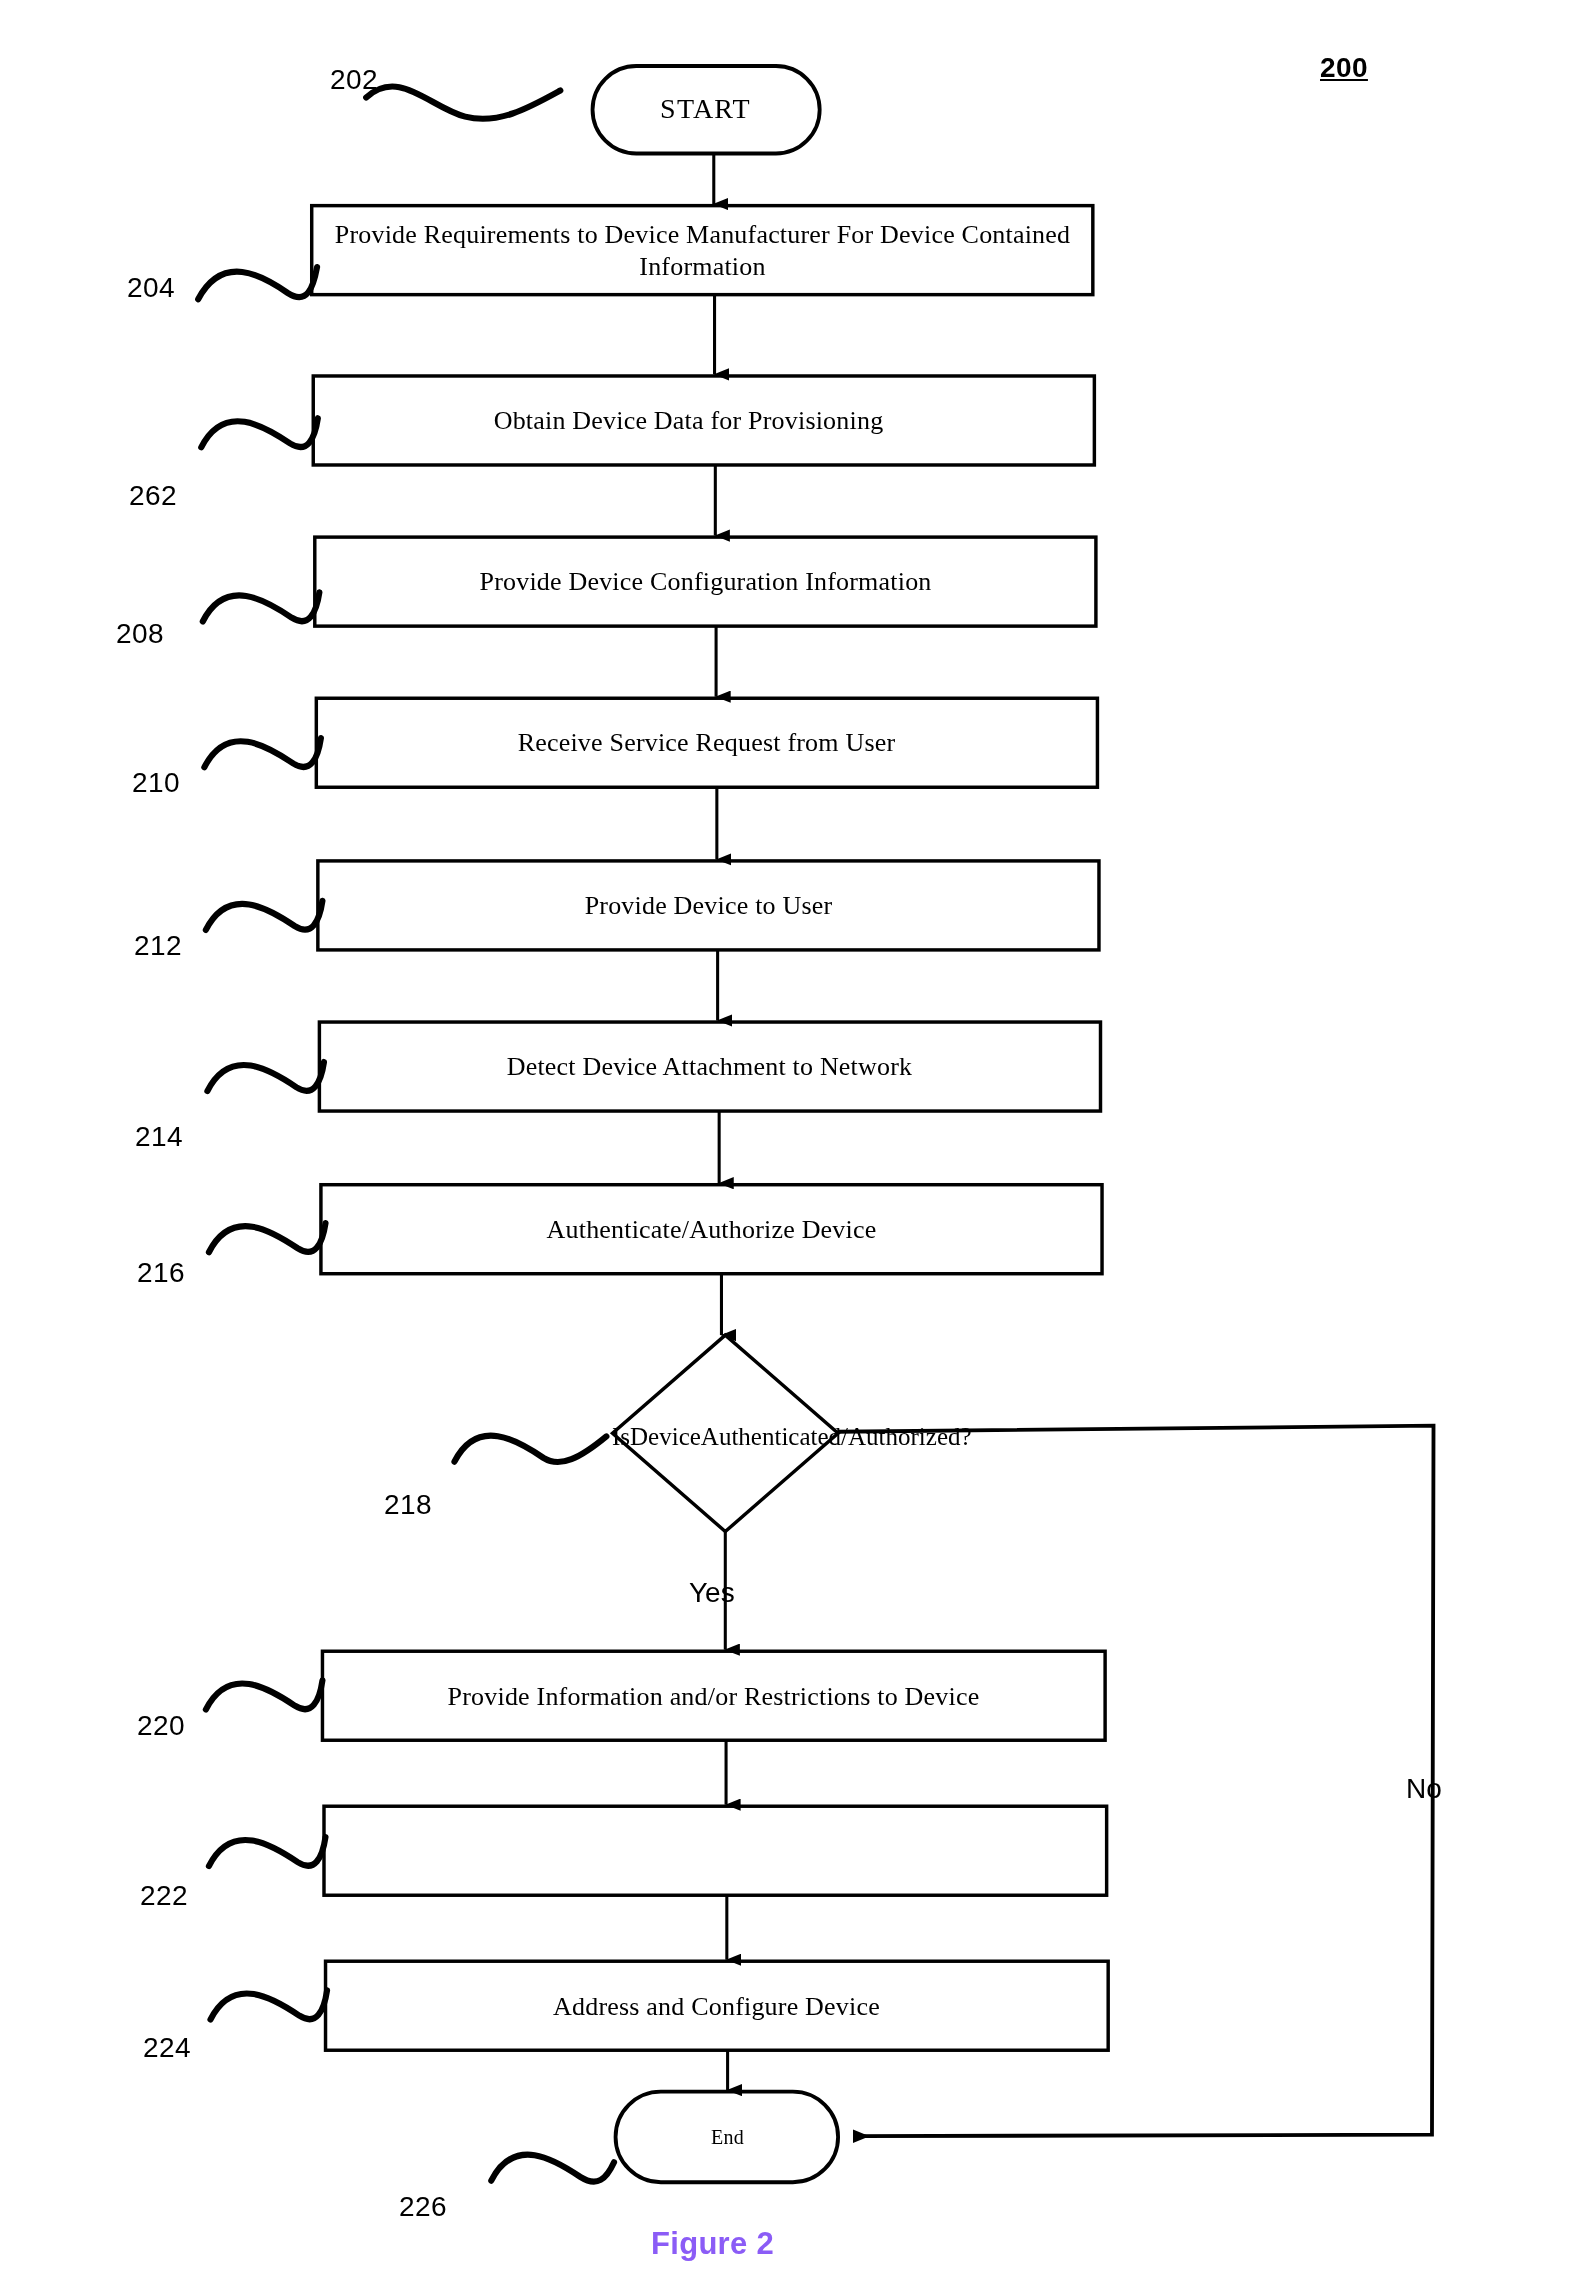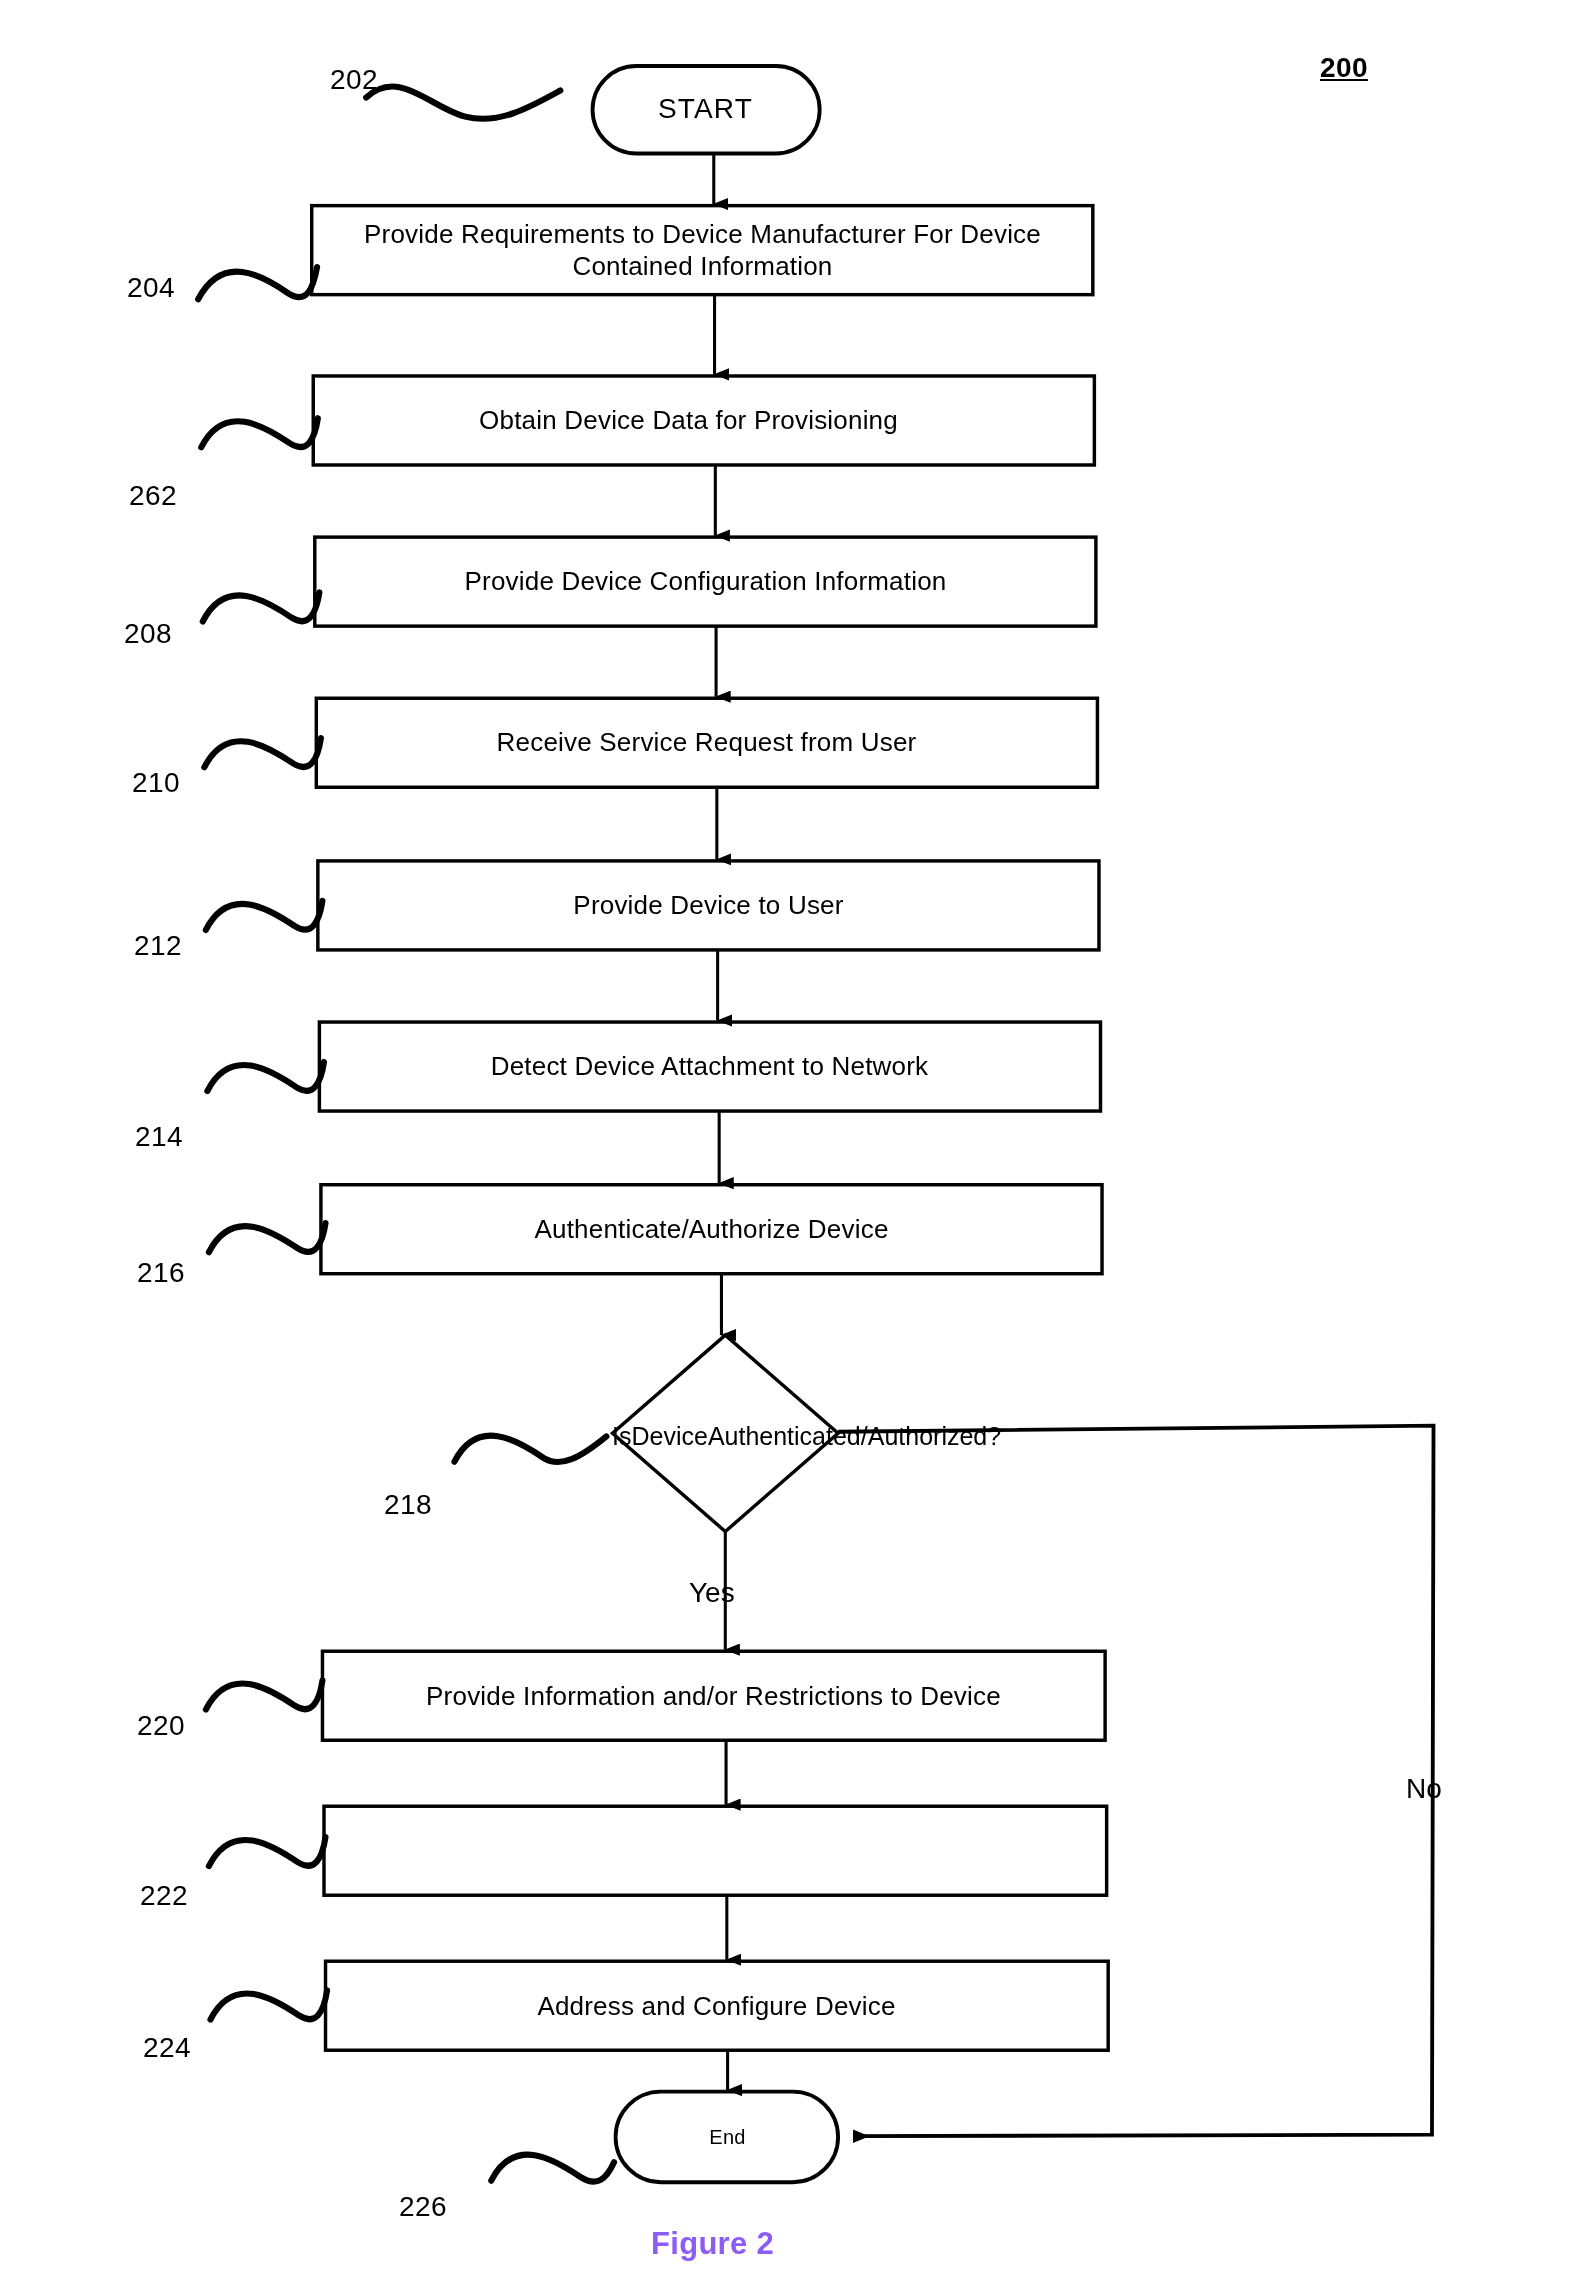--- a/index.html
+++ b/index.html
@@ -35,20 +35,21 @@
 
   
   .node {
     position: absolute;
     box-sizing: border-box;
     display: flex;
     align-items: center;
     justify-content: center;
     text-align: center;
     line-height: 1.22;
+    font-family: Liberation Serif, serif;
   }
 
   .proc-label {
     font-size: 26px;
     letter-spacing: 0.2px;
     font-weight: 400;
     color: #000;
     padding: 0 10.7px;
   }
 
@@ -178,21 +179,21 @@
   <div class="refnum" style="left:127px; top:272px;">204</div>
 
   <div class="node" style="left:298px; top:376px; width:781px; height:89px;">
     <span class="proc-label">Obtain Device Data for Provisioning</span>
   </div>
   <div class="refnum" style="left:129px; top:480px;">262</div>
 
   <div class="node" style="left:315px; top:537px; width:781px; height:89px;">
     <span class="proc-label">Provide Device Configuration Information</span>
   </div>
-  <div class="refnum" style="left:124px; top:618px;">208</div>
+  <div class="refnum" style="left:116px; top:618px;">208</div>
 
   <div class="node" style="left:316px; top:698px; width:781px; height:89px;">
     <span class="proc-label">Receive Service Request from User</span>
   </div>
   <div class="refnum" style="left:132px; top:767px;">210</div>
 
   <div class="node" style="left:318px; top:861px; width:781px; height:89px;">
     <span class="proc-label">Provide Device to User</span>
   </div>
   <div class="refnum" style="left:134px; top:930px;">212</div>

